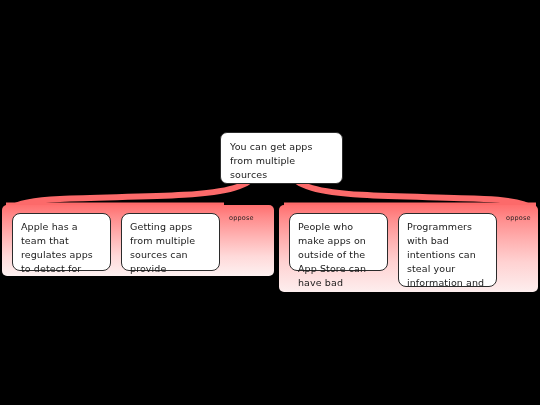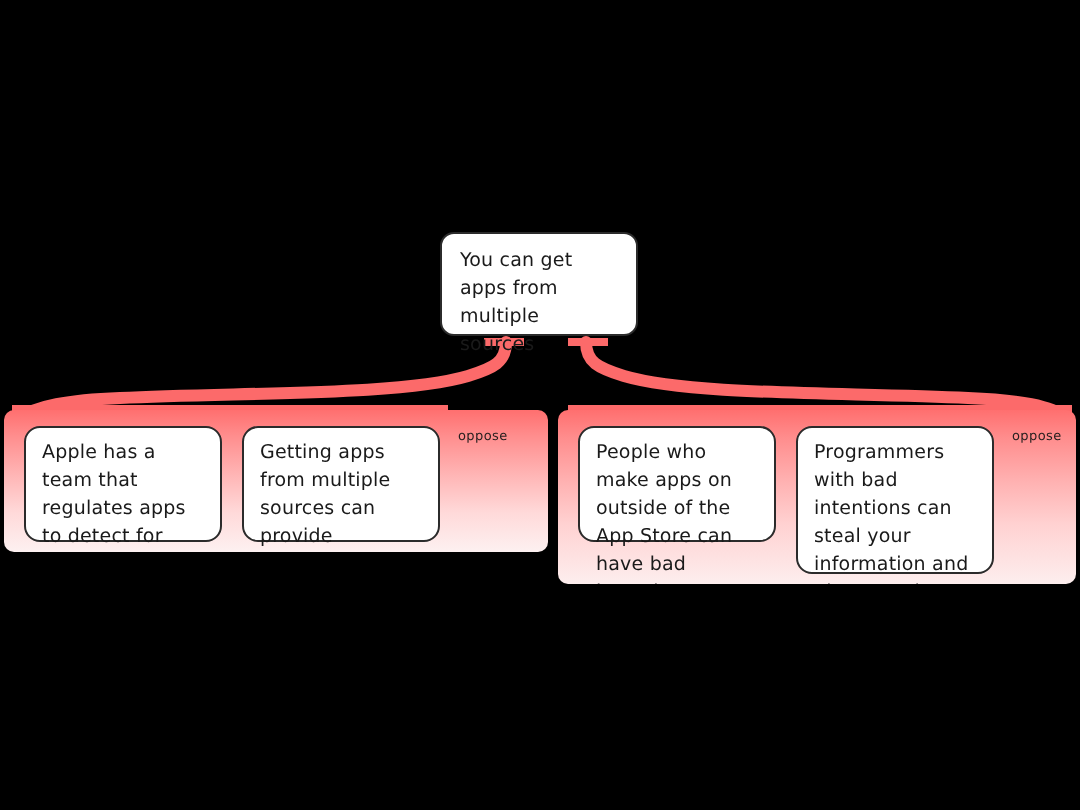--- a/index.html
+++ b/index.html
@@ -39,22 +39,22 @@
     border-radius: 7px;
     color: #1a1a1a;
     font-size: 9.5px;
     line-height: 14px;
     padding: 7px 9px 6px 9px;
     white-space: pre-line;
     letter-spacing: 0.1px;
   }
   #top-claim {
     left: 220px;
-    top: 116px;
-    width: 99px;
+    top: 132px;
+    width: 123px;
     height: 52px;
   }
   
   .group {
     position: absolute;
     box-sizing: border-box;
     border-radius: 5px;
     overflow: hidden;
   }
   #group-left {

